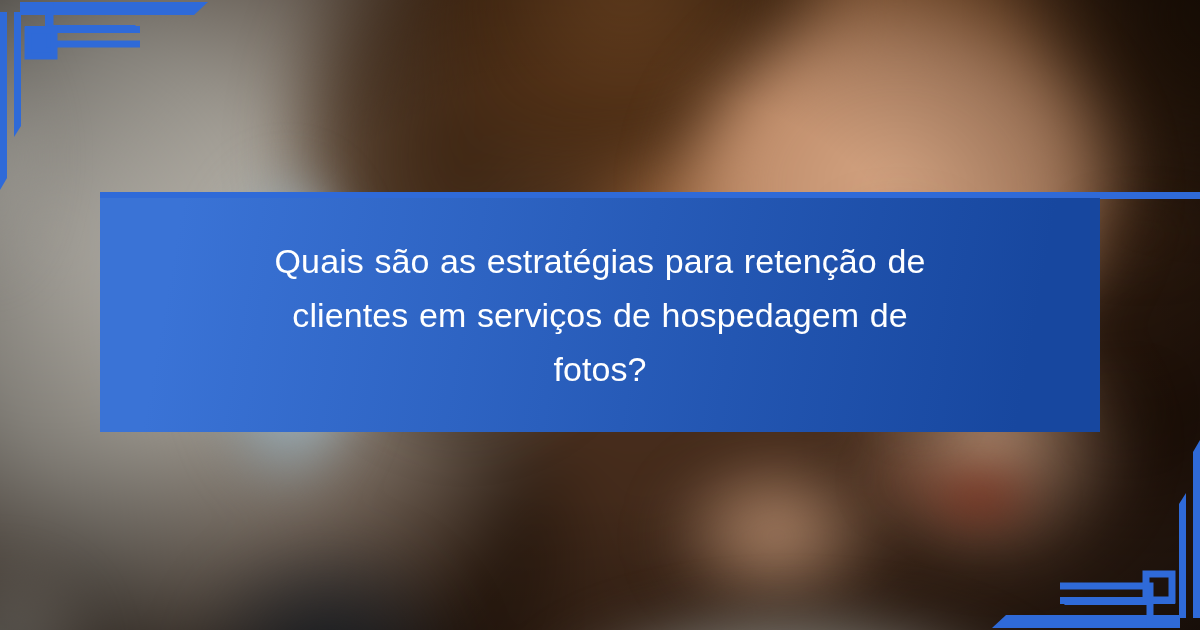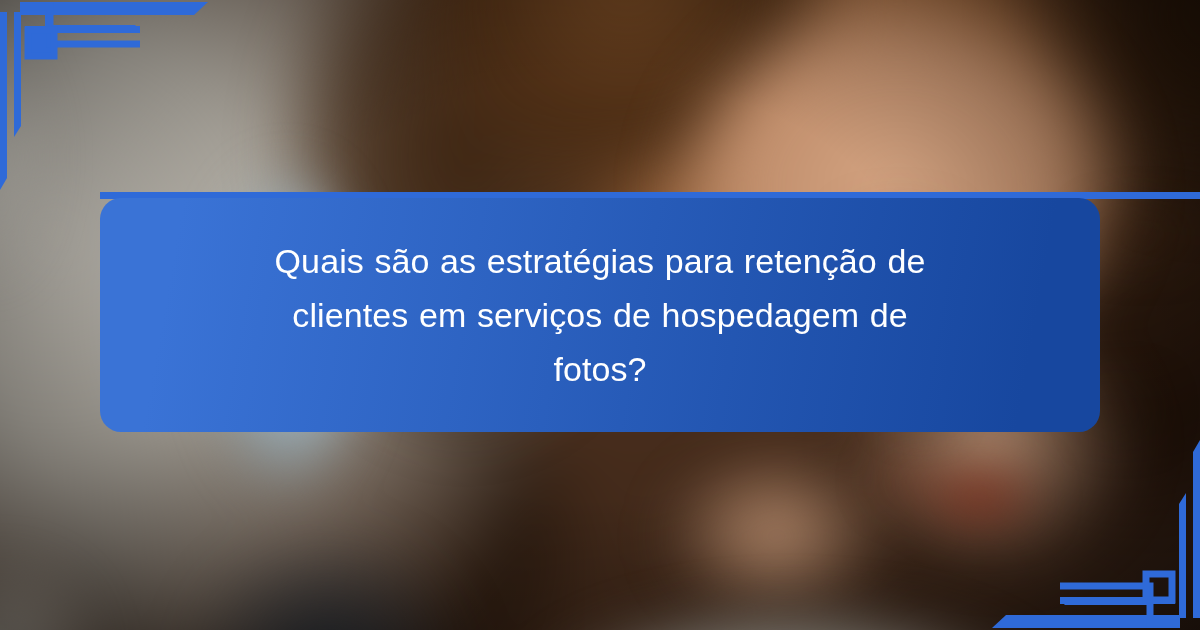--- a/index.html
+++ b/index.html
@@ -93,21 +93,20 @@
     position: absolute;
     left: 100px;
     top: 198px;
     width: 1000px;
     height: 234px;
     display: flex;
     align-items: center;
     justify-content: center;
     box-sizing: border-box;
     padding: 0 30px;
-    border-radius: 21px;
   }
   .banner-title {
     color: #ffffff;
     font-size: 34px;
     line-height: 54px;
     font-weight: 400;
     text-align: center;
     letter-spacing: 0.1px;
     max-width: 700px;
     word-spacing: 1px;

